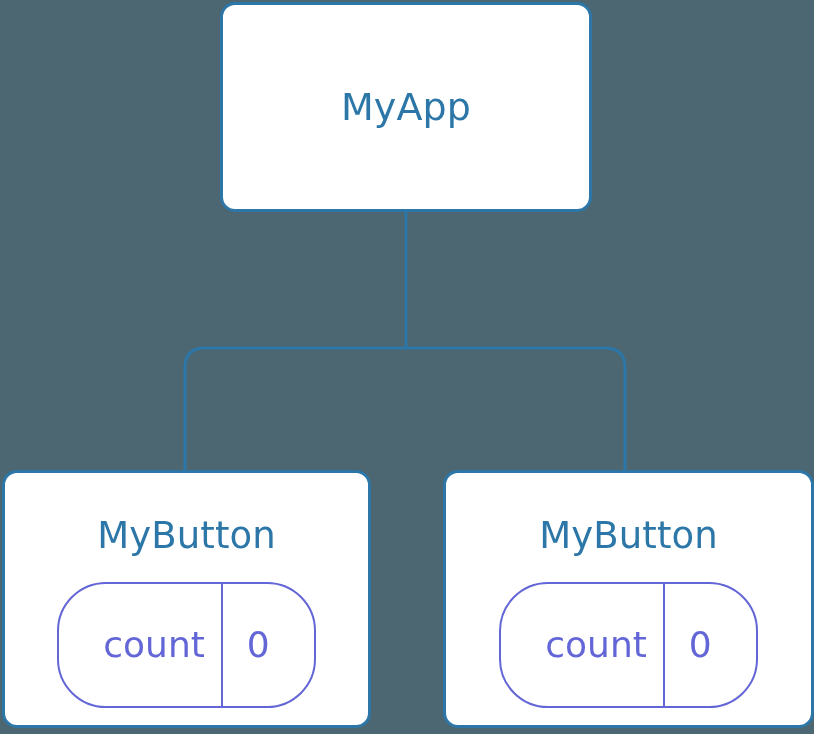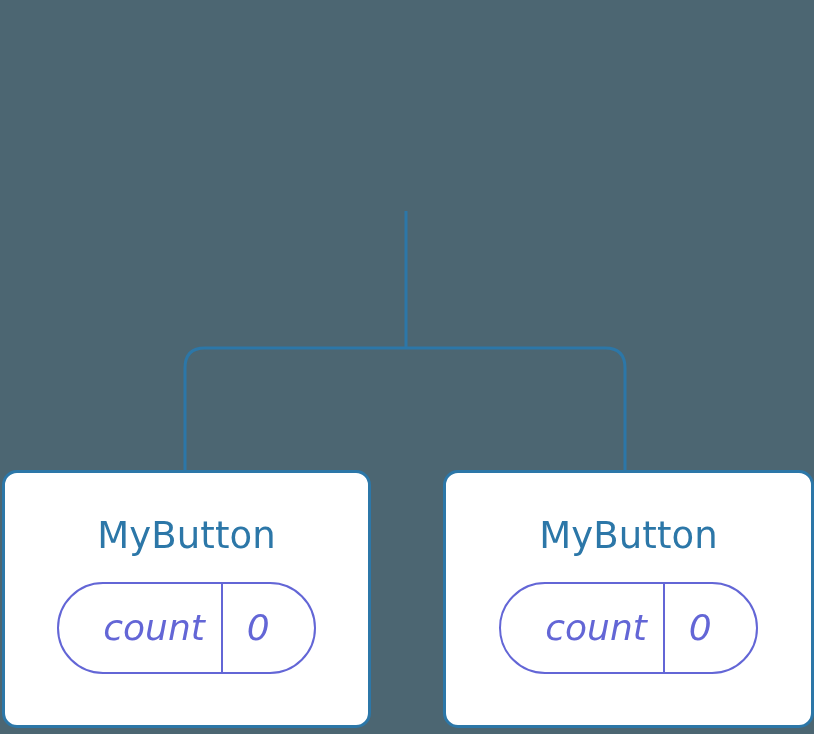--- a/index.html
+++ b/index.html
@@ -76,27 +76,26 @@
   }
 
   .node-root .node-label {
     font-size: 38px;
   }
 
   
   .state-pill {
     margin-top: 28px;
     box-sizing: border-box;
-    height: 92px;
+    height: 126px;
     border: 2px solid #6366d6;
     border-radius: 49px;
     display: flex;
     align-items: stretch;
     background: #ffffff;
-    font-style: italic;
   }
 
   .pill-key {
     display: flex;
     align-items: center;
     justify-content: flex-end;
     padding: 0 16px 0 44px;
     color: #6366d6;
     font-size: 36px;
     line-height: 1;
@@ -127,20 +126,23 @@
 
   <svg id="edges" viewBox="0 0 814 734" width="814" height="734" xmlns="http://www.w3.org/2000/svg">
 
     <path d="M 406 211 L 406 348" fill="none" stroke="#2c77a8" stroke-width="3" stroke-linecap="butt"></path>
 
     <path d="M 406 348 L 205 348 Q 185 348 185 368 L 185 472" fill="none" stroke="#2c77a8" stroke-width="3" stroke-linecap="butt"></path>
 
     <path d="M 406 348 L 605 348 Q 625 348 625 368 L 625 472" fill="none" stroke="#2c77a8" stroke-width="3" stroke-linecap="butt"></path>
   </svg>
 
+  <div class="node node-root">
+    <div class="node-label">MyApp</div>
+  </div>
 
   <div class="node node-child-left">
     <div class="node-label">MyButton</div>
     <div class="state-pill">
       <div class="pill-key">count</div>
       <div class="pill-divider"></div>
       <div class="pill-value">0</div>
     </div>
   </div>
 

